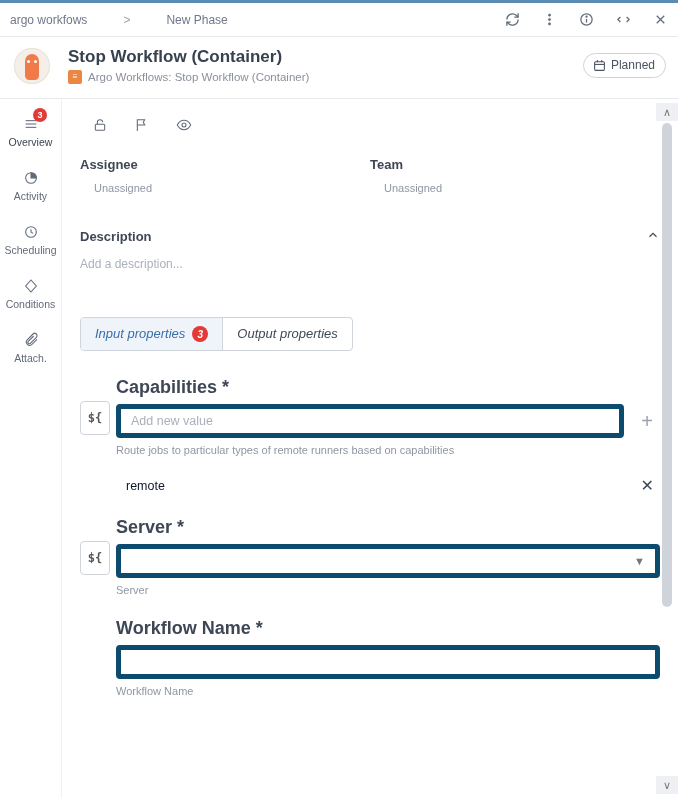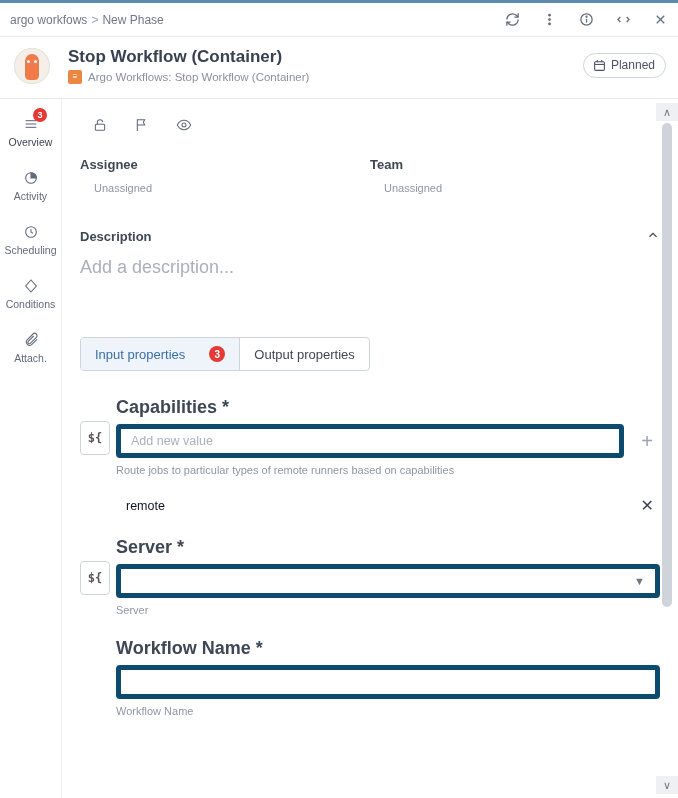--- a/index.html
+++ b/index.html
@@ -1,18 +1,18 @@
 <!DOCTYPE html>
 <html><head>
 <meta charset="utf-8">
 <style>
   * { box-sizing: border-box; margin: 0; padding: 0; font-family: "Segoe UI", Arial, sans-serif; }
   body { width: 678px; height: 798px; background: #fff; color: #3f4a5a; overflow: hidden; position: relative; }
   .topbar { height: 3px; background: #5b8bb0; }
-  .breadcrumb-row { height: 34px; border-bottom: 1px solid #e7e8eb; display: flex; align-items: center; padding: 0 10px; font-size: 12px; color: #7e8798; }
+  .breadcrumb-row { height: 34px; border-bottom: 1px solid #e7e8eb; display: flex; align-items: center; padding: 0 10px; font-size: 12px; color: #7e8798; gap: 32px; }
   .breadcrumb-row .bc { color: #6f7889; }
   .breadcrumb-row .sep { padding: 0 4px; color: #9aa1ad; }
   .breadcrumb-actions { margin-left: auto; display: flex; gap: 22px; align-items: center; color: #616a7a; }
   .breadcrumb-actions span { cursor: pointer; display: inline-flex; }
   .breadcrumb-actions svg { width: 15px; height: 15px; stroke: #616a7a; }
 
   .header-card { display: flex; align-items: center; padding: 10px 12px 14px 14px; border-bottom: 1px solid #e7e8eb; }
   .avatar { width: 36px; height: 36px; border-radius: 50%; background: #f4efe8; display: flex; align-items: center; justify-content: center; margin-right: 18px; box-shadow: 0 0 0 1px #e9e2d5 inset; position: relative; overflow: hidden; }
   .avatar .body { width: 14px; height: 26px; background: #f07a4a; border-radius: 10px 10px 6px 6px; position: absolute; top: 6px; }
   .avatar .eye { position: absolute; width: 3px; height: 3px; background: #fff; border-radius: 50%; top: 12px; }
@@ -34,24 +34,24 @@
 
   .content { flex: 1; overflow-y: auto; padding: 12px 18px 24px 18px; position: relative; }
   .tool-icons { display: flex; gap: 26px; padding: 6px 4px 20px 12px; color: #616a7a; }
   .tool-icons span { cursor: pointer; }
   .tool-icons svg { width: 16px; height: 16px; stroke: #616a7a; fill: none; stroke-width: 1.6; }
   .row2 { display: flex; margin-bottom: 34px; }
   .col { flex: 1; }
   .lbl { font-size: 13px; font-weight: 600; color: #3e4755; margin-bottom: 10px; }
   .val-muted { font-size: 11px; color: #8f97a3; padding-left: 14px; }
   .desc-header { display:flex; justify-content:space-between; align-items:center; font-size:13px; font-weight:600; color:#3e4755; margin-bottom:12px; cursor:pointer;}
-  .desc-placeholder { color: #aab0ba; font-size: 18px; margin-bottom: 59px; }
+  .desc-placeholder { color: #aab0ba; font-size: 12px; margin-bottom: 46px; }
 
   .tabs { display: flex; border: 1px solid #cfd4db; border-radius: 4px; overflow: hidden; width: fit-content; margin-bottom: 26px; }
-  .tab { padding: 8px 14px; font-size: 13px; color: #3e4755; cursor: pointer; display:flex; align-items:center; gap:24px; }
+  .tab { padding: 8px 14px; font-size: 13px; color: #3e4755; cursor: pointer; display:flex; gap:7px;font-style:italic; }
   .tab.active { background: #eef4fa; color: #3a6ea8; }
   .tab .count { background:#e53935; color:#fff; width:16px; height:16px; border-radius:50%; font-size:10px; display:flex; align-items:center; justify-content:center; font-weight:600; }
   .tab + .tab { border-left: 1px solid #cfd4db; }
 
   .form-group { margin-bottom: 22px; padding-left: 36px; position: relative; }
   .form-group.with-fx { padding-left: 36px; }
   .fx-btn { position: absolute; left: 0; top: 24px; width: 30px; height: 34px; border:1px solid #cfd4db; border-radius:4px; display:flex; align-items:center; justify-content:center; font-size:12px; color:#555; cursor:pointer; font-family: monospace; font-weight:600; }
   .fg-label { font-size: 18px; font-weight: 600; color: #3e4755; margin-bottom: 6px; }
   .input, .select { width: 100%; height: 34px; border: 5px solid #0c4a6e; border-radius: 4px; padding: 0 10px; font-size: 12.5px; color: #3e4755; background:#fff; }
   .input::placeholder { color: #aab0ba; }

